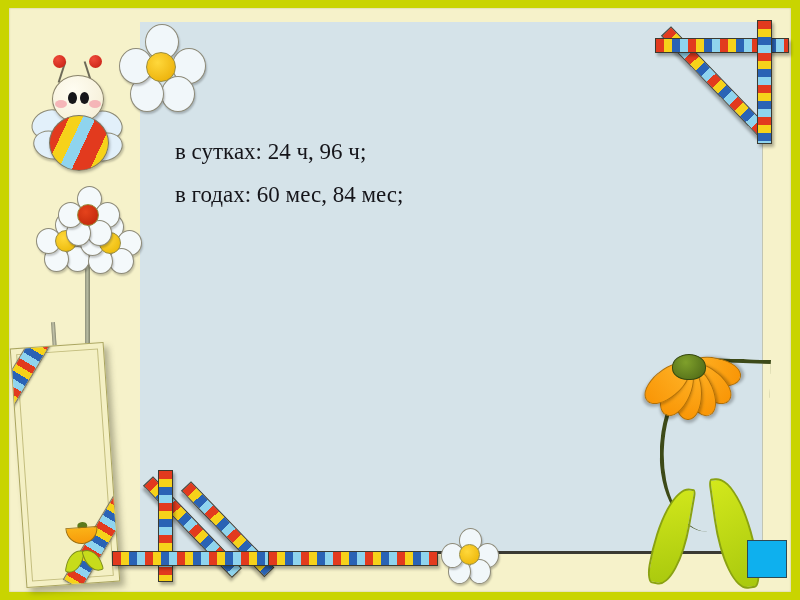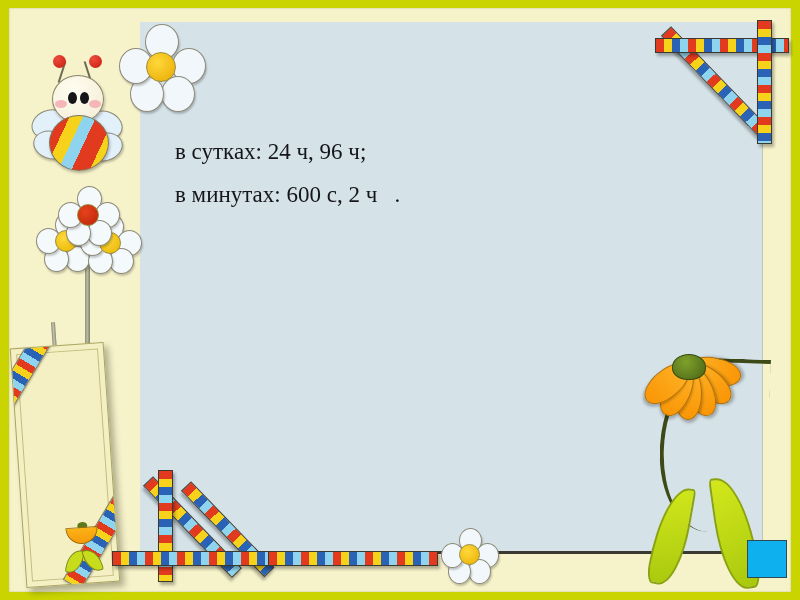--- a/index.html
+++ b/index.html
@@ -522,16 +522,16 @@
     <div class="petal p3"></div>
     <div class="petal p4"></div>
     <div class="core"></div>
   </div>
 
   <div id="cyan-square"></div>
 
 
   <div id="lines">
     <div class="line">в сутках: 24 ч, 96 ч;</div>
-    <div class="line">в минутах: 600 с, 2 ч   .</div>
+    <div class="line">в годах: 60 мес, 84 мес;</div>
   </div>
 
 </div>
 
 </body></html>

